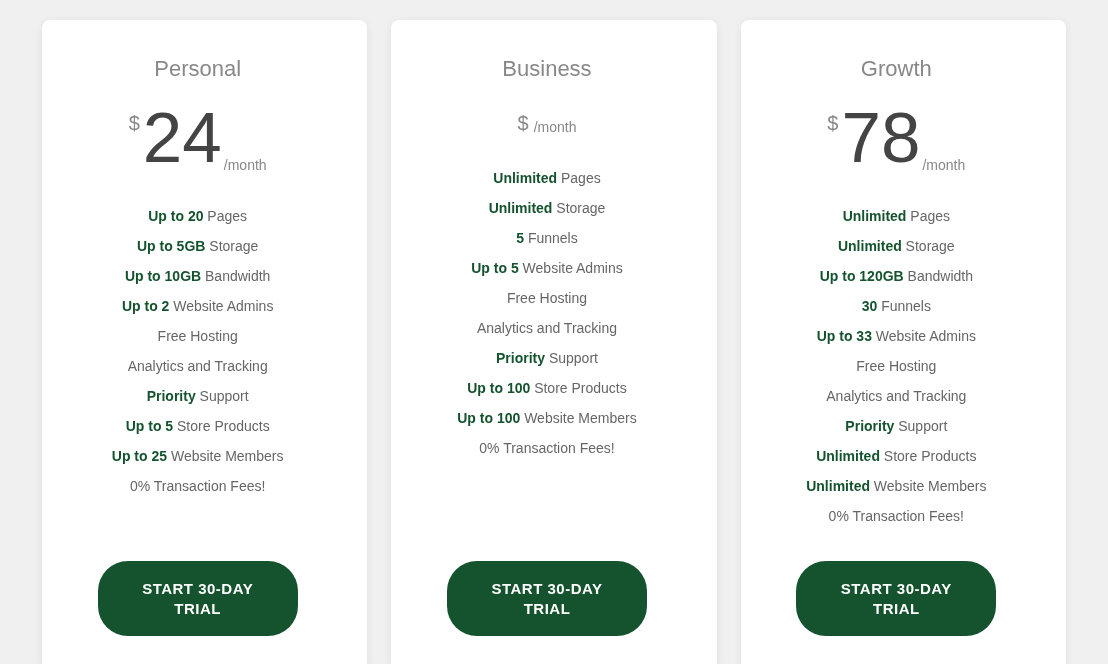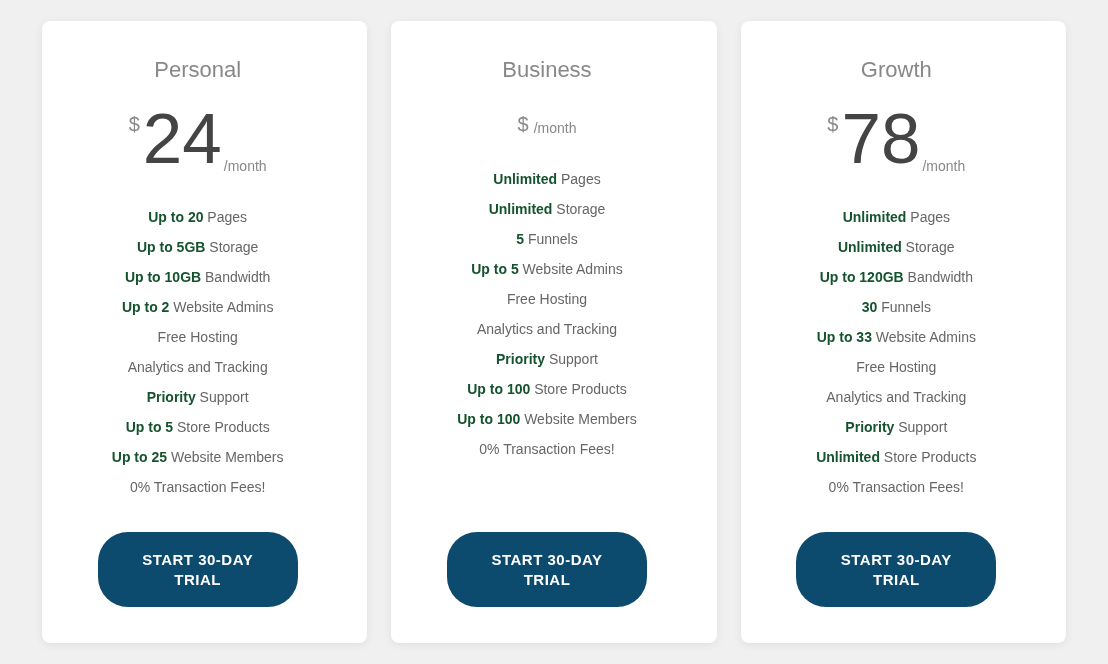--- a/index.html
+++ b/index.html
@@ -72,21 +72,21 @@
       font-size: 14px;
       color: #666;
       padding: 7px 0;
       border-bottom: none;
     }
     .feature-bold {
       font-weight: 700;
       color: #14532d;
     }
     .cta-button {
-      background: #0c4a6e;
+      background: #14532d;
       color: #fff;
       border: none;
       border-radius: 30px;
       padding: 18px 36px;
       font-size: 15px;
       font-weight: 700;
       cursor: pointer;
       letter-spacing: 0.5px;
       line-height: 1.3;
       text-align: center;
@@ -148,17 +148,18 @@
       <ul class="features-list">
         <li><span class="feature-bold">Unlimited</span> Pages</li>
         <li><span class="feature-bold">Unlimited</span> Storage</li>
         <li><span class="feature-bold">Up to 120GB</span> Bandwidth</li>
         <li><span class="feature-bold">30</span> Funnels</li>
         <li><span class="feature-bold">Up to 33</span> Website Admins</li>
         <li>Free Hosting</li>
         <li>Analytics and Tracking</li>
         <li><span class="feature-bold">Priority</span> Support</li>
         <li><span class="feature-bold">Unlimited</span> Store Products</li>
+        <li><span class="feature-bold">Unlimited</span> Website Members</li>
         <li>0% Transaction Fees!</li>
       </ul>
       <button class="cta-button">START 30-DAY<br>TRIAL</button>
     </div>
   </div>
 
 </body></html>

